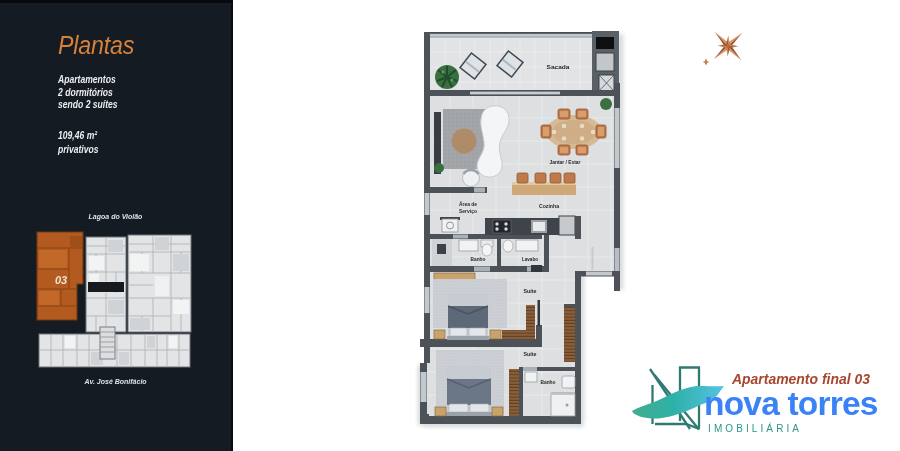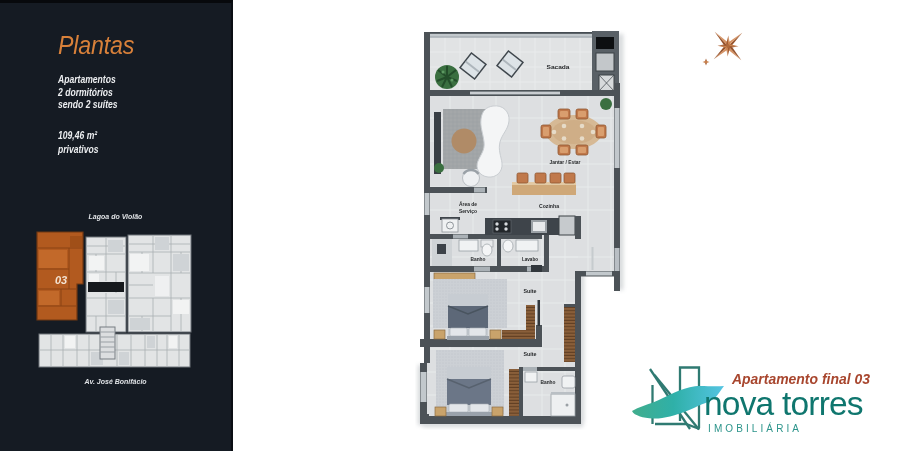--- a/index.html
+++ b/index.html
@@ -430,15 +430,15 @@
 
   <path d="M20 11 L60 71" stroke="#2f7a72" stroke-width="2.3" fill="none"></path>
 
   <path d="M24.5 17 L69 71.5" stroke="#2f7a72" stroke-width="2.3" fill="none"></path>
 
   <path d="M 2 53 C 9 49 16 47 23 44.5 C 30 42 37 38 44 34.8 C 51 31.6 58 29 65 28.2 C 72 27.4 83 28.8 94 28 C 91 32 88 36.5 85 40 C 81 43 77 44.5 72 46.3 C 67 48.5 63 50.5 58 52.5 C 52 55 46 57 40 58.4 C 34 59.8 28 60.8 23 60.5 C 18 60.2 13 59.5 10 58.5 C 6 57 3 55.5 2 53 Z" fill="url(#wavegrad)"></path>
 </svg>
 
 <div class="abs" style="left:732px;top:370px;width:160px;color:#a8462e;font-style:italic;font-weight:700;font-size:15.5px;transform:scaleX(0.90);transform-origin:left top;">Apartamento final 03</div>
 
-<div class="abs" style="left:704px;top:387px;color:#0f766e;font-weight:400;font-size:33.5px;line-height:33px;letter-spacing:-0.8px;">nova torres</div>
+<div class="abs" style="left:704px;top:387px;color:#3b82f6;font-weight:700;font-size:33.5px;line-height:33px;letter-spacing:-0.8px;">nova torres</div>
 
 <div class="abs" style="left:708px;top:423px;color:#2b948a;font-weight:400;font-size:10px;letter-spacing:3.1px;">IMOBILIÁRIA</div>
 
 </body></html>

